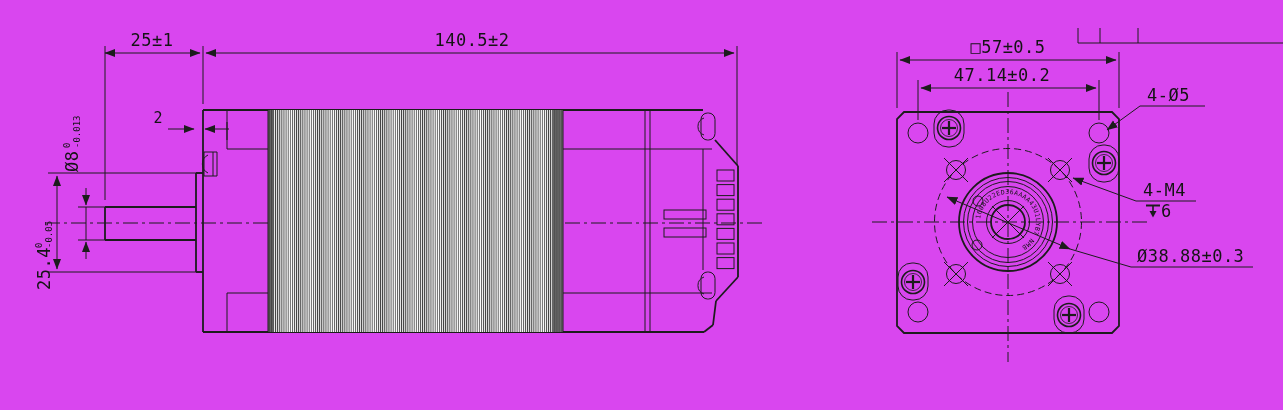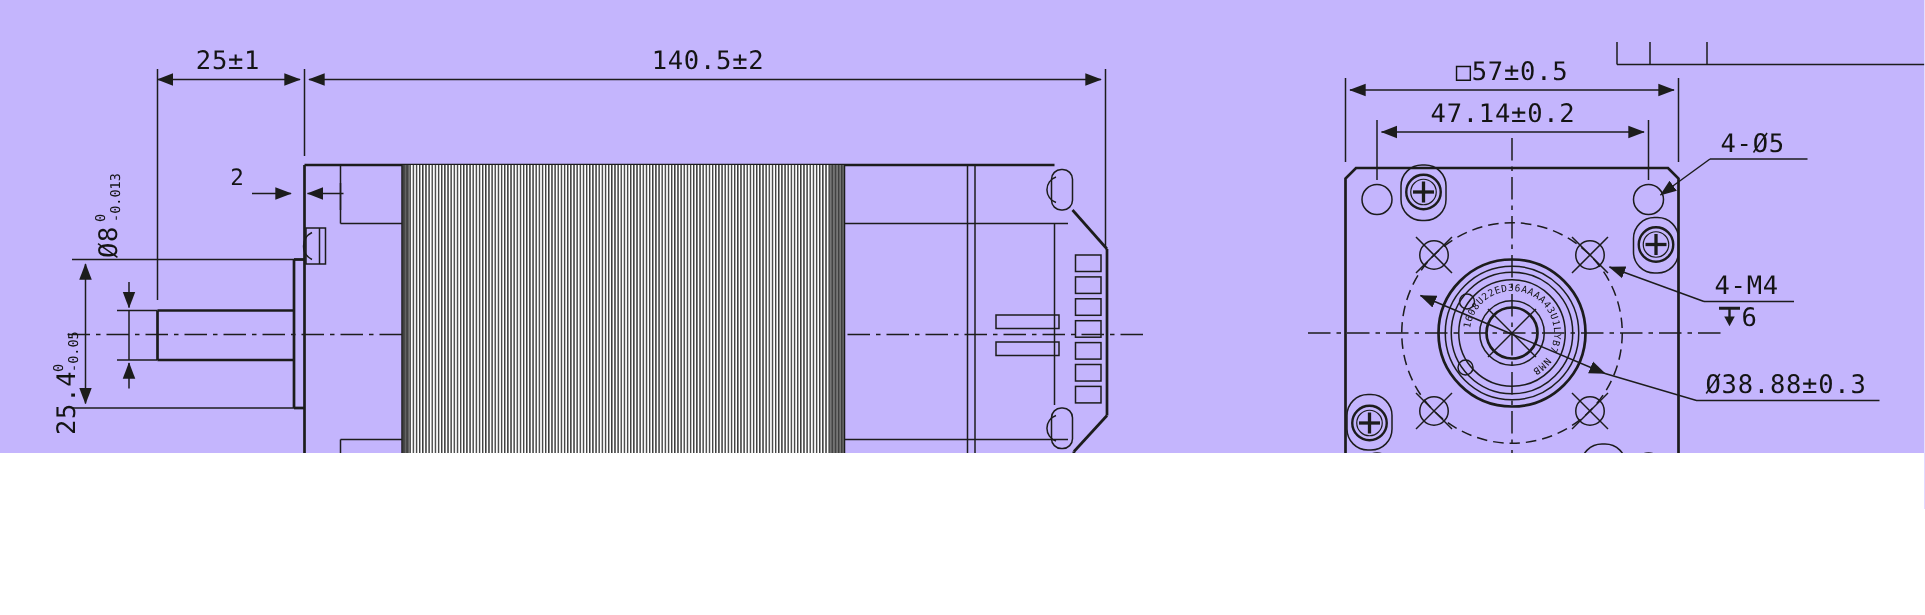--- a/index.html
+++ b/index.html
@@ -1,16 +1,16 @@
 <!DOCTYPE html>
 <html><head>
 <meta charset="utf-8">
 <style>
   html,body{margin:0;padding:0;background:#ffffff;}
-  .stage{position:relative;width:1283px;height:302px;background:#c4b5fd;overflow:hidden;}
+  .stage{position:relative;width:1283px;height:410px;background:#d946ef;overflow:hidden;}
   svg{display:block;}
   text{font-family:"DejaVu Sans Mono","Liberation Mono",monospace;fill:#141414;}
   .dim{font-size:17px;letter-spacing:0.5px;}
   .dimsmall{font-size:15px;}
   .tol{font-size:9px;letter-spacing:0;}
   .hublabel{font-size:6.4px;letter-spacing:0.4px;}
   .ol{stroke:#1c1c1c;fill:none;stroke-width:1.8;}
   .ol-thin{stroke:#1c1c1c;fill:none;stroke-width:1;}
   .dimline{stroke:#1c1c1c;fill:none;stroke-width:1;}
   .centerline{stroke:#1c1c1c;fill:none;stroke-width:1;stroke-dasharray:15 4 3 4;}

